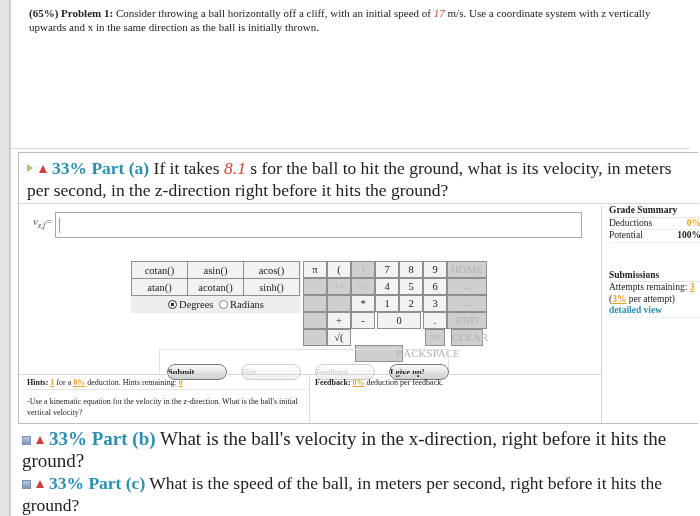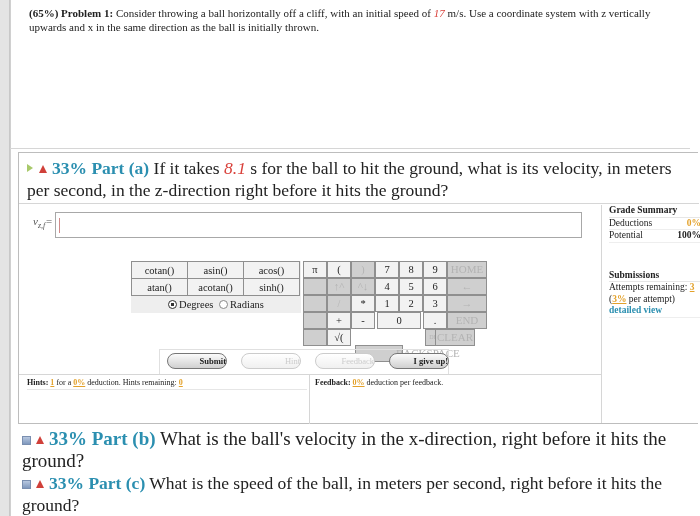--- a/index.html
+++ b/index.html
@@ -47,21 +47,21 @@
   .radio-row { height: 17px; font-size: 10.5px; text-align: center; background: #eee; line-height: 17px; }
   .radio { display: inline-block; width: 9px; height: 9px; border-radius: 50%; border: 1px solid #888; background: #fff; vertical-align: -1px; margin-right: 2px; }
   .radio.on { background: radial-gradient(circle, #333 35%, #fff 40%); border-color: #333; }
 
   .pad { position: absolute; left: 172px; top: 0; width: 250px; }
   .key { position: absolute; height: 17px; border: 1px solid #8f8f8f; font-size: 10.5px; text-align: center; line-height: 15px; background: #f2f2f2; }
   .key.dis { background: #cfcfcf; color: #b3b3b3; font-size: 11px; }
   .key.gray { background: #cfcfcf; }
 
   .buttons { position: absolute; left: 148px; top: 200px; width: 290px; height: 18px; }
-  .pill { position: absolute; top: 0; width: 60px; height: 16px; border-radius: 9px; border: 1px solid #777; background: linear-gradient(#fbfbfb, #d0d0d0); font-size: 8.5px; text-align: right; line-height: 14px; font-weight: bold; }
+  .pill { position: absolute; top: 11px; width: 60px; height: 16px; border-radius: 9px; border: 1px solid #777; background: linear-gradient(#fbfbfb, #d0d0d0); font-size: 8.5px; text-align: left; line-height: 14px; font-weight: bold; }
   .pill.dis { border-color: #ccc; color: #ccc; background: linear-gradient(#fff, #f0f0f0); font-weight: normal; }
 
   .btn-border { position: absolute; left: 140px; top: 196px; width: 290px; height: 25px; border: 1px solid #e0e0e0; border-bottom: none; }
 
   .hint-sep { position: absolute; left: 0; top: 221px; width: 582px; height: 1px; background: #d6d6d6; }
   .hint-vsep { position: absolute; left: 290px; top: 221px; width: 1px; height: 50px; background: #d6d6d6; }
   .hints { position: absolute; left: 8px; top: 225px; width: 280px; font-size: 8px; }
   .hint-line { height: 12px; border-bottom: 1px solid #e6e6e6; }
   .hint-text { margin-top: 6px; line-height: 11px; }
   .feedback { position: absolute; left: 296px; top: 225px; font-size: 8px; }
@@ -166,39 +166,40 @@
       <div class="key" style="left:24px;top:51px;width:24px;">+</div>
       <div class="key" style="left:48px;top:51px;width:24px;">-</div>
       <div class="key" style="left:74px;top:51px;width:44px;">0</div>
       <div class="key" style="left:120px;top:51px;width:24px;">.</div>
       <div class="key dis" style="left:144px;top:51px;width:40px;">END</div>
 
       <div class="key gray" style="left:0;top:68px;width:24px;"></div>
       <div class="key" style="left:24px;top:68px;width:24px;">√(</div>
       <div class="key dis" style="left:52px;top:84px;width:48px;padding-left:40px;">BACKSPACE</div>
       <div class="key dis" style="left:122px;top:68px;width:20px;font-size:6px;">DEL</div>
-      <div class="key dis" style="left:132px;top:68px;width:40px;">CLEAR</div>
+      <div class="key dis" style="left:148px;top:68px;width:32px;">CLEAR</div>
     </div>
   </div>
 
   <div class="btn-border"></div>
   <div class="buttons">
     <div class="pill" style="left:0;">Submit</div>
     <div class="pill dis" style="left:74px;">Hint</div>
     <div class="pill dis" style="left:148px;">Feedback</div>
     <div class="pill" style="left:222px;">I give up!</div>
   </div>
 
   <div class="hint-sep"></div>
   <div class="hint-vsep"></div>
 
   <div class="hints">
     <div class="hint-line">
       <b>Hints:</b> <span class="gold-u">1</span><span> for a </span><span class="gold-u">0%</span><span> deduction. Hints remaining: </span><span class="gold-u">0</span>
     </div>
+    <div class="hint-text">-Use a kinematic equation for the velocity in the z-direction. What is the ball's initial vertical velocity?</div>
   </div>
 
   <div class="feedback">
     <b>Feedback:</b> <span class="gold-u">0%</span><span> deduction per feedback.</span>
   </div>
 </div>
 
 <div class="part-b">
   <span class="minus-icon"></span><span class="warn-icon"></span><span class="part-pct">33% Part (b)</span><span> What is the ball's velocity in the x-direction, right before it hits the ground?</span>
 </div>

